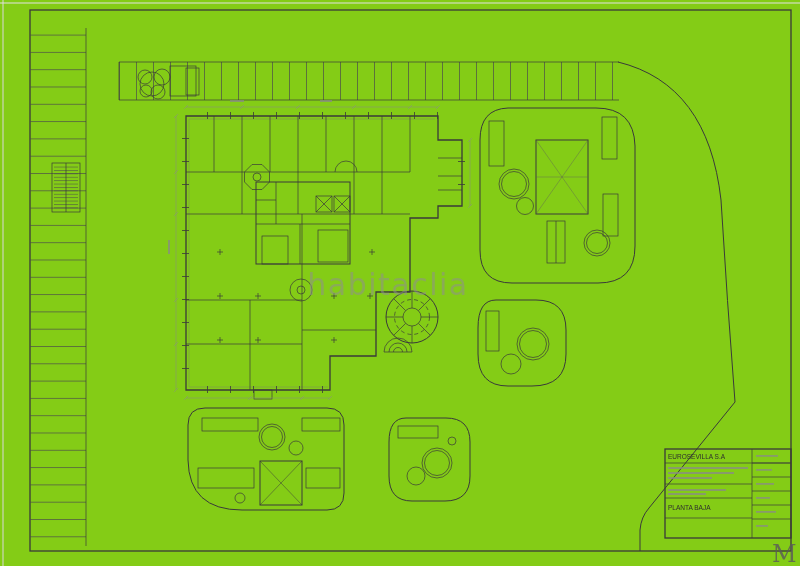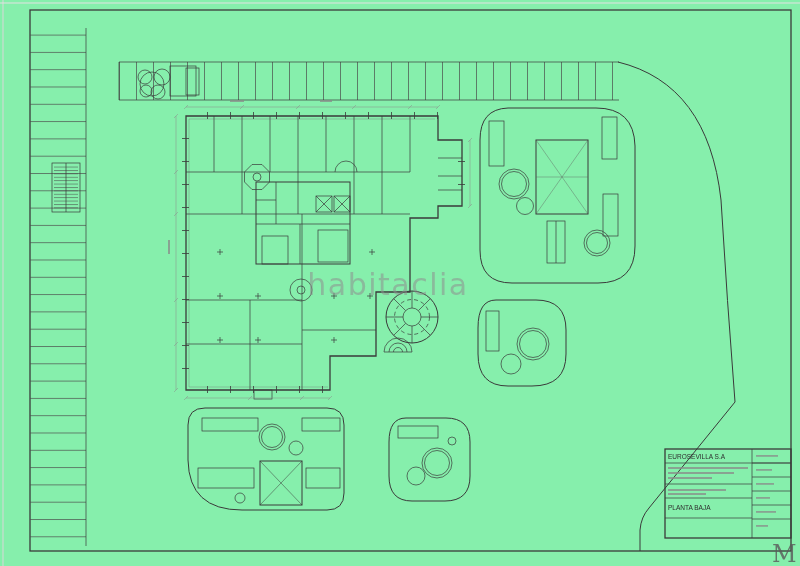--- a/index.html
+++ b/index.html
@@ -1,16 +1,16 @@
 <!DOCTYPE html>
 <html><head>
 <meta charset="utf-8">
 <style>
   html,body{margin:0;padding:0;background:#ffffff;}
-  .sheet{position:relative;width:800px;height:566px;background:#86efac;overflow:hidden;
+  .sheet{position:relative;width:800px;height:566px;background:#84cc16;overflow:hidden;
          font-family:"Liberation Sans", sans-serif;text-align:center;}
   svg{position:absolute;top:0;left:0;}
   .ink{stroke:#3a3a3a;fill:none;}
   .thin{stroke-width:0.7;}
   .mid{stroke-width:1;}
   .thick{stroke-width:1.3;}
   .dim{stroke:#8a8a8a;stroke-width:0.5;fill:none;}
   .greek{fill:#8a8a8a;opacity:0.75;}
   text{font-family:"Liberation Sans", sans-serif;fill:#2e2e2e;}
   .wm{font-family:"DejaVu Sans", sans-serif;fill:#8f8f8f;opacity:0.55;letter-spacing:1.5px;}

